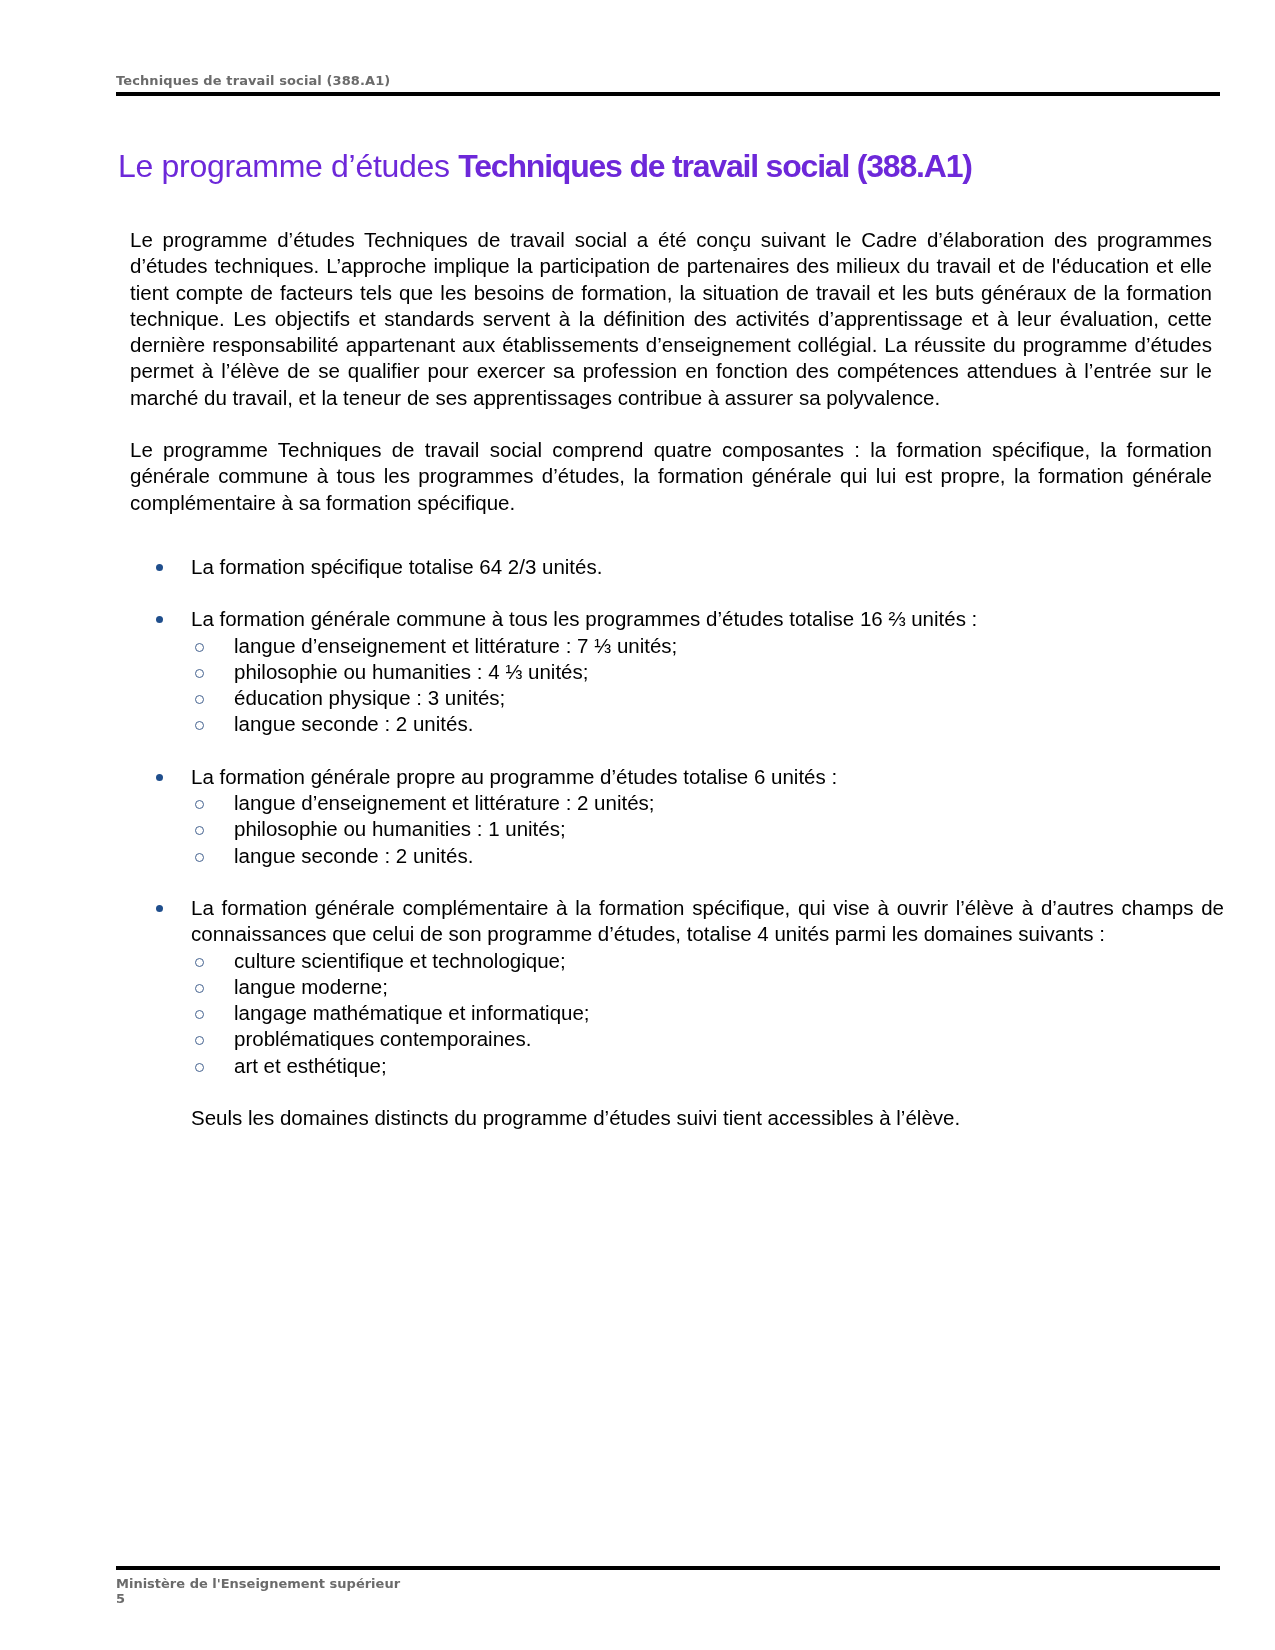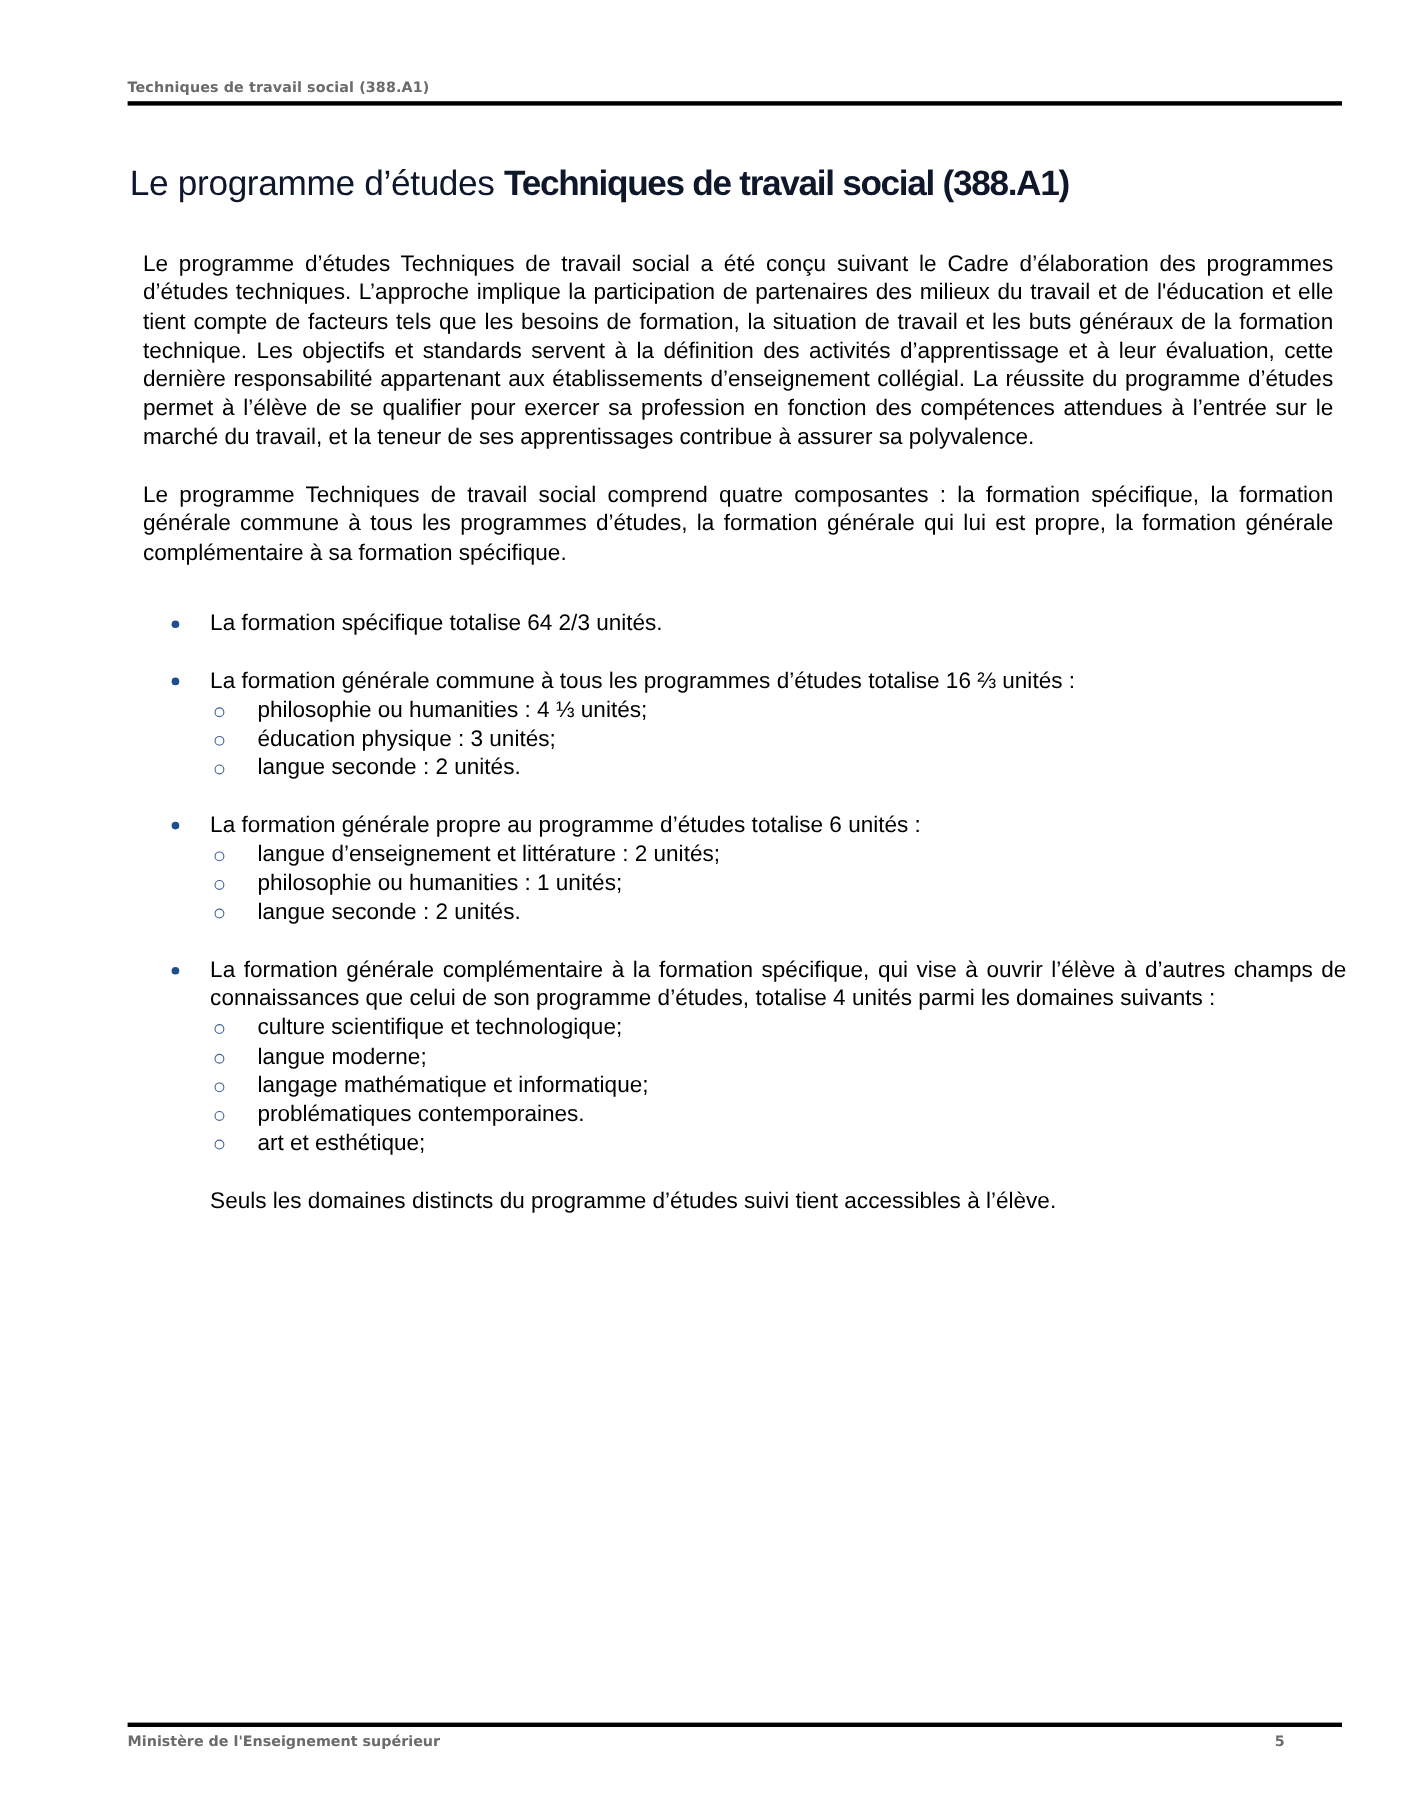--- a/index.html
+++ b/index.html
@@ -4,21 +4,21 @@
   <style>
     html, body { margin: 0; padding: 0; background: #ffffff; }
     body { width: 1275px; height: 1650px; position: relative; overflow: hidden;
            font-family: "Liberation Sans", sans-serif; color: #000; }
     .page-header { position: absolute; left: 116px; top: 73px; width: 1104px; }
     .page-header .running-title { font-family: "DejaVu Sans", sans-serif; font-weight: bold;
            font-size: 13px; color: #6b6b6b; letter-spacing: 0.1px; display: block; margin-bottom: 4px; }
     .page-header .rule { height: 4px; background: #000; width: 1104px; }
 
     .title { position: absolute; left: 118px; top: 148px; width: 1110px; margin: 0;
-             font-family: "Liberation Sans", sans-serif; color: #0f172a; font-size: 32px;
+             font-family: "Liberation Sans", sans-serif; color: #6d28d9; font-size: 32px;
              font-weight: normal; letter-spacing: -0.3px; white-space: nowrap; }
     .title .title-strong { font-weight: bold; letter-spacing: -1.2px; }
 
     .content { position: absolute; left: 118px; top: 215px; width: 1106px; font-size: 20.5px;
                line-height: 26.3px; }
     .para { margin: 12px; text-align: justify; }
     .para + .para { margin-top: 26px; }
 
     ul.bullets { list-style: none; margin: 38px 0 0 0; padding: 0; }
     ul.bullets > li { position: relative; padding-left: 73px; margin-bottom: 26px; text-align: justify; }
@@ -26,40 +26,41 @@
                             border-radius: 50%; background: #1f4e8c; }
     ul.sub { list-style: none; margin: 0; padding: 0; }
     ul.sub > li { position: relative; padding-left: 43px; text-align: left; }
     ul.sub > li .ring { position: absolute; left: 4px; top: 10px; width: 9px; height: 9px;
                         border-radius: 50%; border: 1.3px solid #44628f; box-sizing: border-box; }
     .note { margin: 26px 0 0 73px; }
 
     .page-footer { position: absolute; left: 116px; top: 1566px; width: 1104px; }
     .page-footer .rule { height: 4px; background: #000; width: 1104px; }
     .page-footer .footer-row { display: flex; justify-content: space-between; margin-top: 6px;
-           font-family: "DejaVu Sans", sans-serif; font-weight: bold; font-size: 13px; color: #6b6b6b; }
+           font-family: "DejaVu Sans", sans-serif; font-weight: bold; font-size: 13px; color: #6b6b6b; flex-direction: column; }
     .page-footer .page-num { margin-right: 52px; }
   </style>
 </head>
 <body>
 
 <div class="page-header">
   <span class="running-title">Techniques de travail social (388.A1)</span>
   <div class="rule"></div>
 </div>
 
 <h1 class="title"><span>Le programme d’études </span><span class="title-strong">Techniques de travail social (388.A1)</span></h1>
 
 <div class="content">
   <p class="para">Le programme d’études Techniques de travail social a été conçu suivant le Cadre d’élaboration des programmes d’études techniques. L’approche implique la participation de partenaires des milieux du travail et de l'éducation et elle tient compte de facteurs tels que les besoins de formation, la situation de travail et les buts généraux de la formation technique. Les objectifs et standards servent à la définition des activités d’apprentissage et à leur évaluation, cette dernière responsabilité appartenant aux établissements d’enseignement collégial. La réussite du programme d’études permet à l’élève de se qualifier pour exercer sa profession en fonction des compétences attendues à l’entrée sur le marché du travail, et la teneur de ses apprentissages contribue à assurer sa polyvalence.</p>
   <p class="para">Le programme Techniques de travail social comprend quatre composantes : la formation spécifique, la formation générale commune à tous les programmes d’études, la formation générale qui lui est propre, la formation générale complémentaire à sa formation spécifique.</p>
 
   <ul class="bullets" id="components-list">
       <li><span class="disc"></span><span>La formation spécifique totalise 64 2/3 unités.</span></li>
       <li><span class="disc"></span><span>La formation générale commune à tous les programmes d’études totalise 16 ⅔ unités :</span><ul class="sub">
+          <li><span class="ring"></span><span>langue d’enseignement et littérature : 7 ⅓ unités;</span></li>
           <li><span class="ring"></span><span>philosophie ou humanities : 4 ⅓ unités;</span></li>
           <li><span class="ring"></span><span>éducation physique : 3 unités;</span></li>
           <li><span class="ring"></span><span>langue seconde : 2 unités.</span></li>
         </ul></li>
       <li><span class="disc"></span><span>La formation générale propre au programme d’études totalise 6 unités :</span><ul class="sub">
           <li><span class="ring"></span><span>langue d’enseignement et littérature : 2 unités;</span></li>
           <li><span class="ring"></span><span>philosophie ou humanities : 1 unités;</span></li>
           <li><span class="ring"></span><span>langue seconde : 2 unités.</span></li>
         </ul></li>
       <li><span class="disc"></span><span>La formation générale complémentaire à la formation spécifique, qui vise à ouvrir l’élève à d’autres champs de connaissances que celui de son programme d’études, totalise 4 unités parmi les domaines suivants :</span><ul class="sub">

